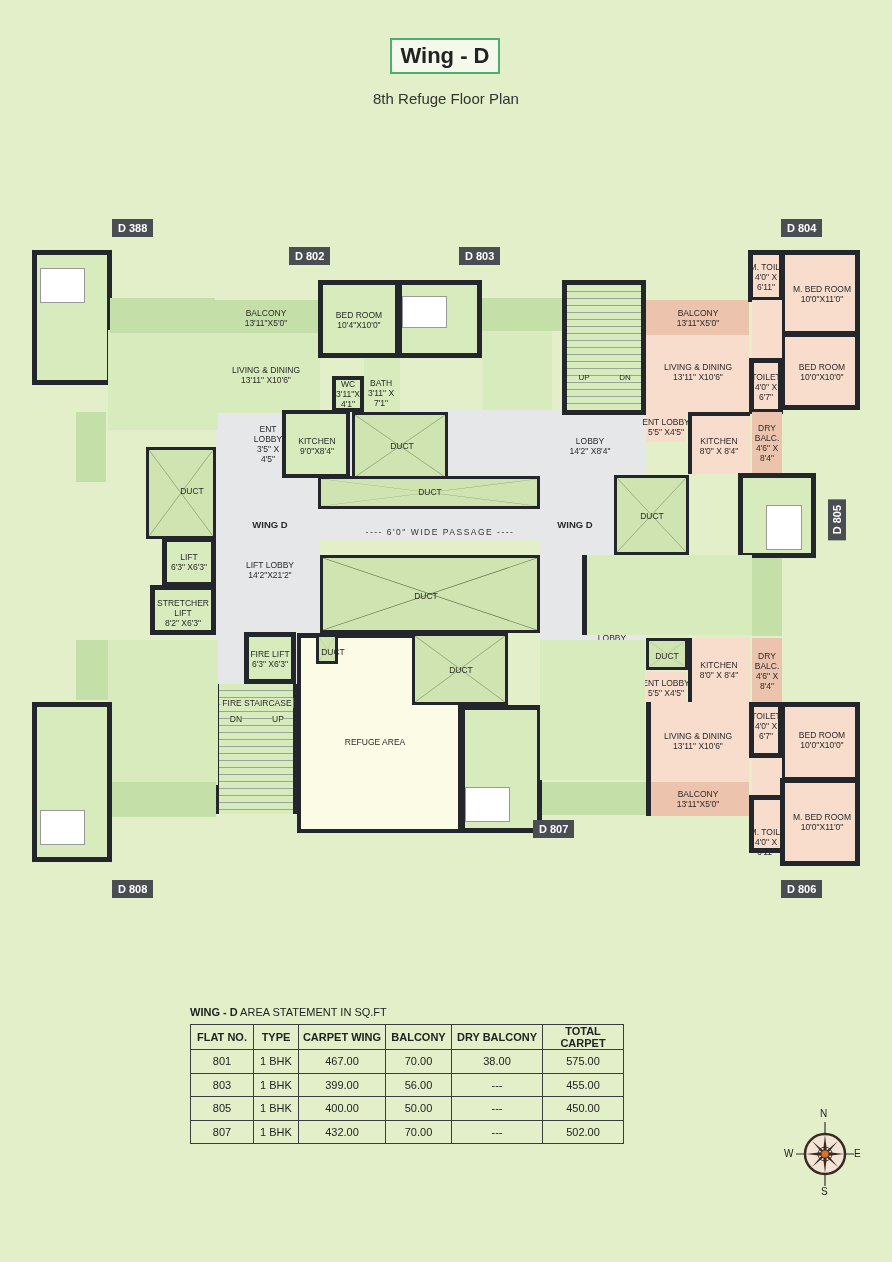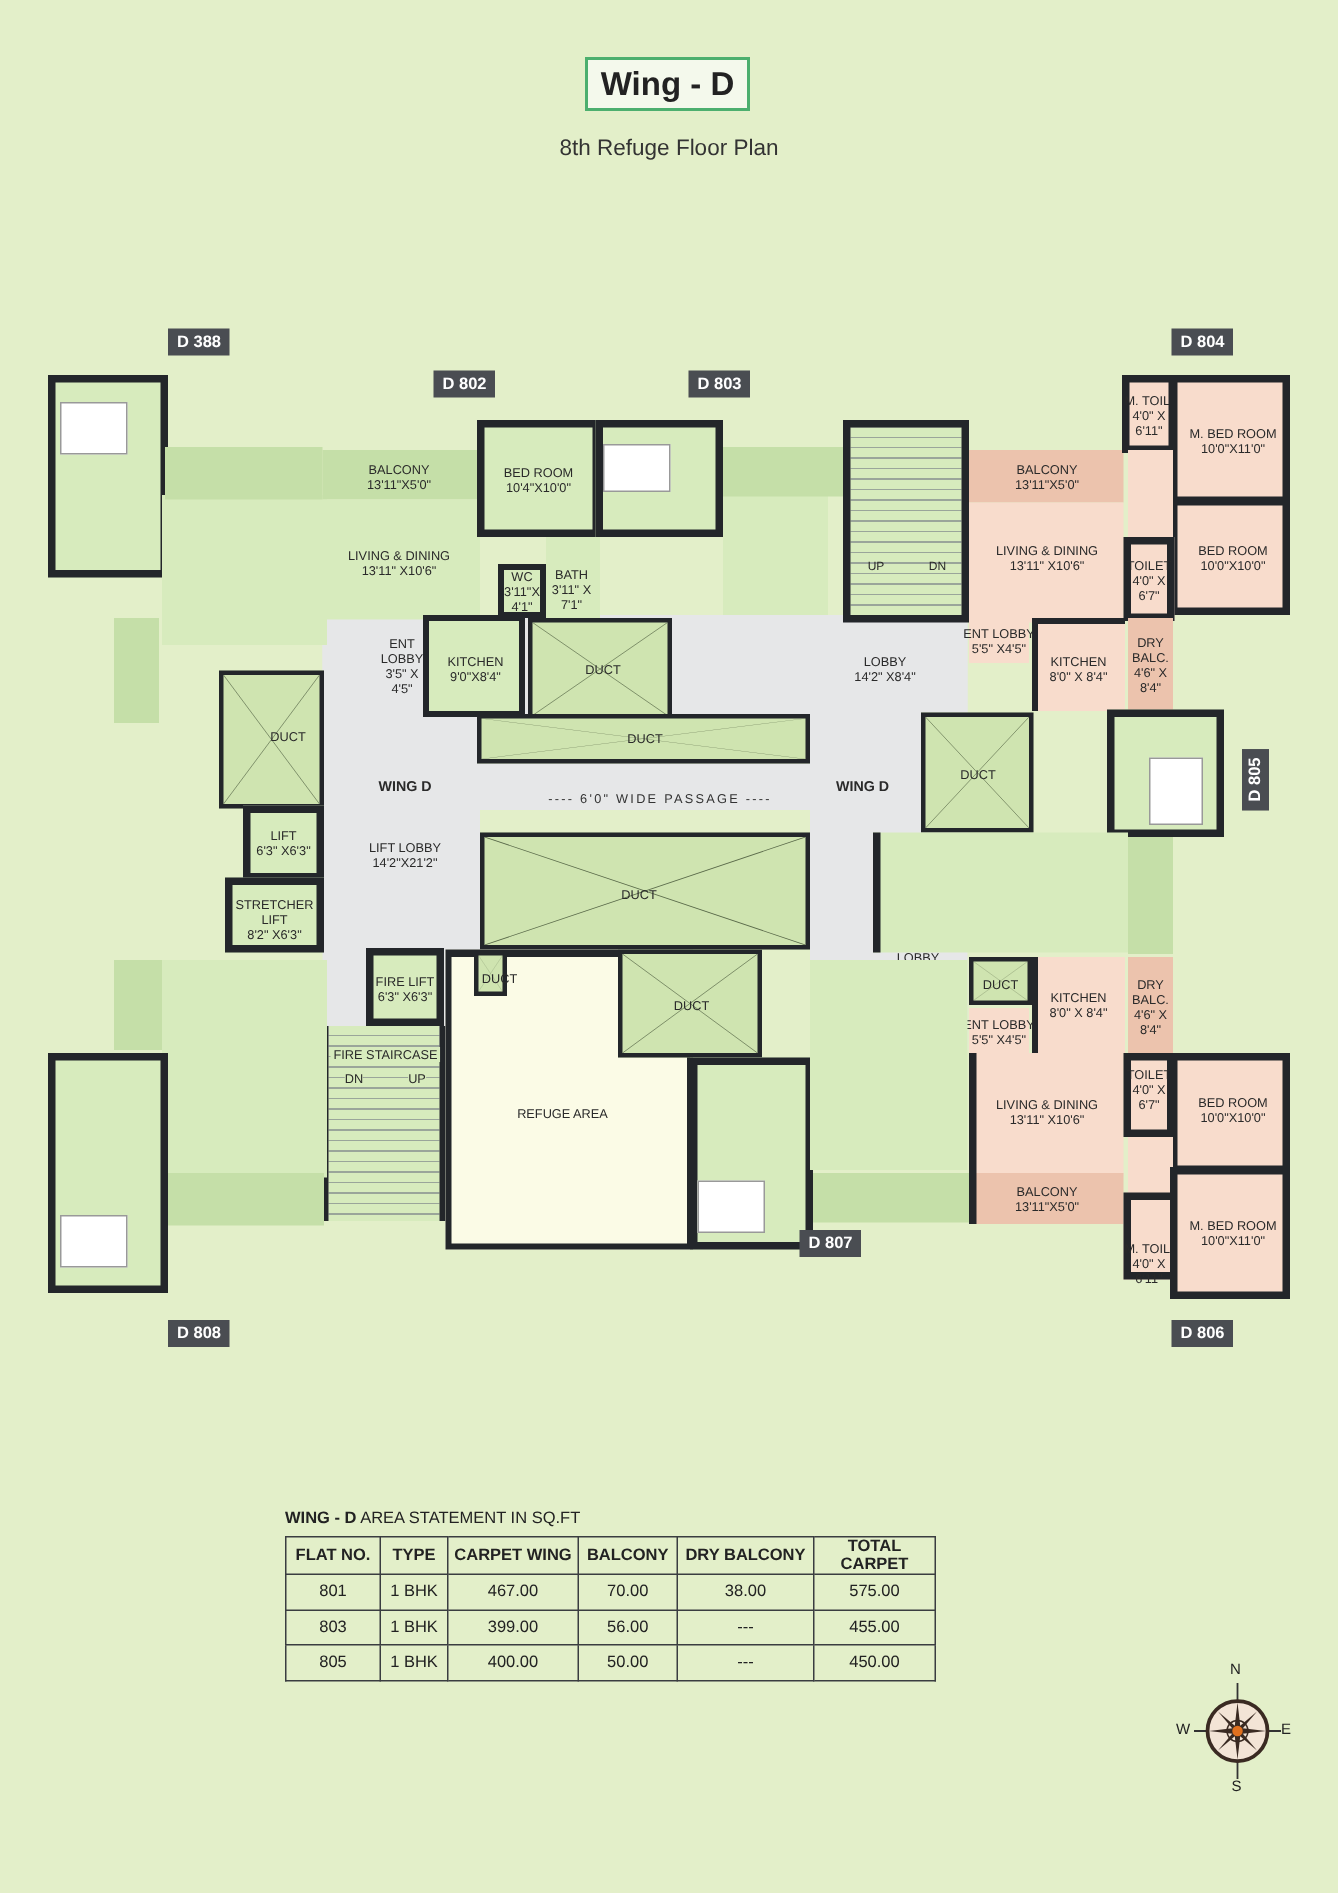--- a/index.html
+++ b/index.html
@@ -301,20 +301,28 @@
       <td>455.00</td>
     </tr>
     <tr>
       <td>805</td>
       <td>1 BHK</td>
       <td>400.00</td>
       <td>50.00</td>
       <td>---</td>
       <td>450.00</td>
     </tr>
+    <tr>
+      <td>807</td>
+      <td>1 BHK</td>
+      <td>432.00</td>
+      <td>70.00</td>
+      <td>---</td>
+      <td>502.00</td>
+    </tr>
   </tbody>
 </table>
 
 <div class="compass">
   <svg width="70" height="90" viewBox="0 0 70 90" style="position:absolute;left:0;top:0;">
     <line x1="35" y1="14" x2="35" y2="78" stroke="#333" stroke-width="1.2"></line>
     <line x1="6" y1="46" x2="64" y2="46" stroke="#333" stroke-width="1.2"></line>
     <circle cx="35" cy="46" r="20" fill="#f3e4d6" stroke="#3a2a22" stroke-width="2.5"></circle>
     <g fill="#3a2a22">
       <polygon points="35,27 37,44 33,44"></polygon>

